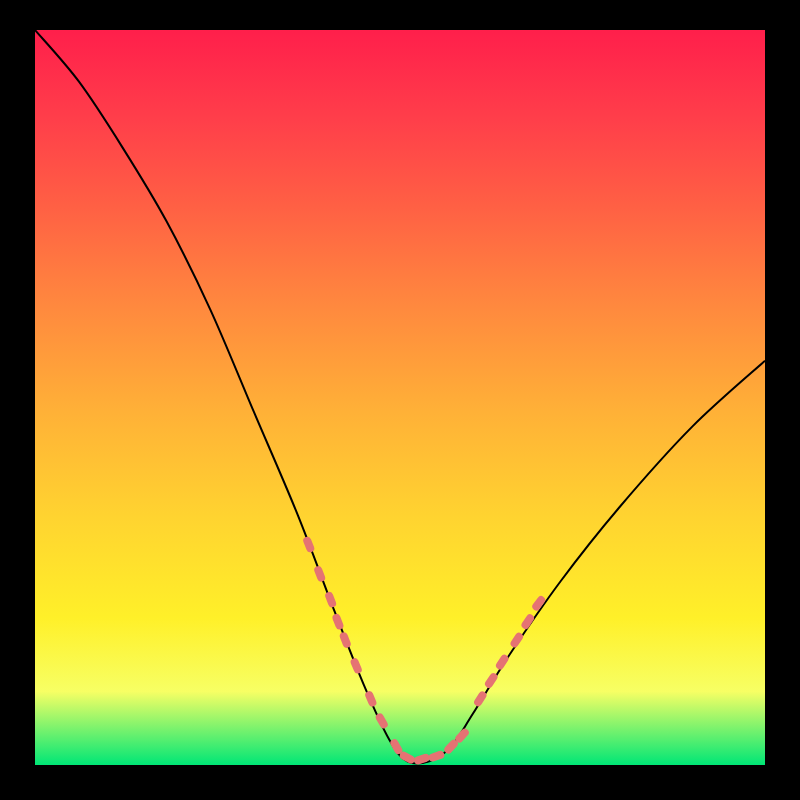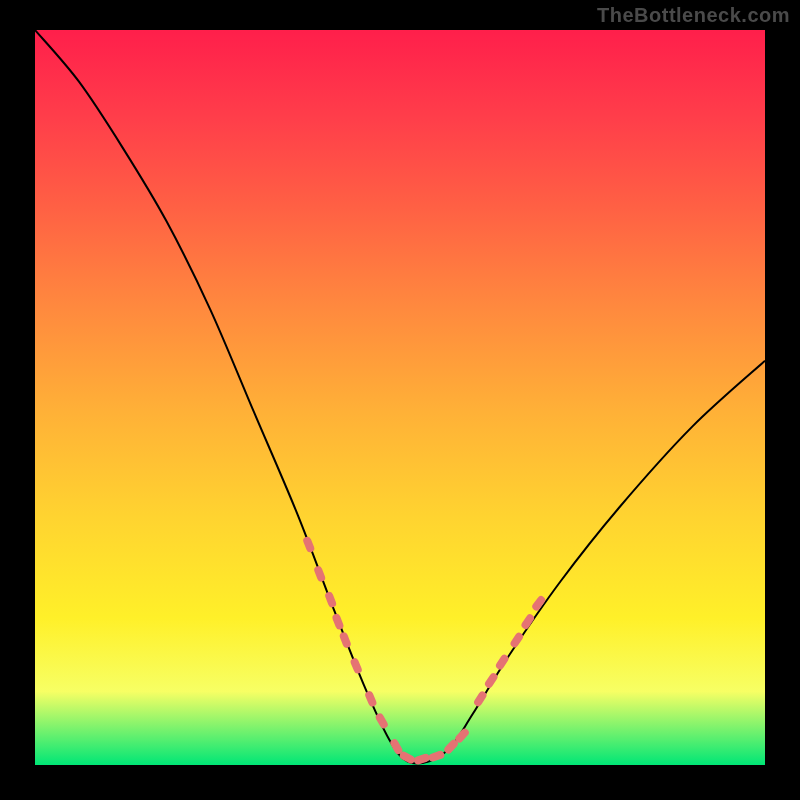--- a/index.html
+++ b/index.html
@@ -50,21 +50,20 @@
     left: 0;
     top: 0;
     width: 730px;
     height: 735px;
   }
 </style>
 </head>
 <body>
 
 <div class="frame">
-  <div class="watermark">TheBottleneck.com</div>
   <div class="plot-area">
     <svg class="curve-svg" viewBox="0 0 730 735" preserveAspectRatio="none">
       <path id="curve-path" fill="none" stroke="#000000" stroke-width="2" vector-effect="non-scaling-stroke" d="M 0 0 C 7.3 8.574999999999989 29.199999999999996 31.849999999999927 43.8 51.44999999999993 C 58.4 71.04999999999994 73 94.325 87.6 117.60000000000002 C 102.19999999999999 140.87500000000003 116.80000000000001 164.15000000000003 131.4 191.10000000000002 C 146 218.05 160.6 247.45000000000002 175.2 279.3 C 189.79999999999998 311.15 204.4 347.9 219 382.2 C 233.6 416.5 249.41666666666669 452.02500000000003 262.8 485.1 C 276.18333333333334 518.1750000000001 288.34999999999997 552.475 299.29999999999995 580.65 C 310.24999999999994 608.8249999999999 319.375 632.7125 328.5 654.15 C 337.625 675.5875 346.75 696.4124999999999 354.05 709.275 C 361.35 722.1375 365.60833333333335 727.6500000000001 372.3 731.325 C 378.9916666666667 735 386.90000000000003 733.7750000000001 394.20000000000005 731.325 C 401.50000000000006 728.875 408.79999999999995 724.5875 416.09999999999997 716.625 C 423.4 708.6625 428.26666666666665 698.8625 438 683.55 C 447.73333333333335 668.2375 459.9 646.8 474.5 624.75 C 489.1 602.7 507.35 575.75 525.6 551.25 C 543.85 526.75 562.1 503.475 584 477.75 C 605.9 452.025 632.6666666666666 421.4 657 396.9 C 681.3333333333334 372.4 717.8333333333334 341.775 730 330.74999999999994 "></path>
       <g id="markers-group">
           <rect x="-8" y="-4" width="16" height="8" rx="4" ry="4" fill="#e57373" transform="translate(273.75,514.5) rotate(67.9699751802931)"></rect>
           <rect x="-8" y="-4" width="16" height="8" rx="4" ry="4" fill="#e57373" transform="translate(284.7,543.9) rotate(68.7617623454356)"></rect>
           <rect x="-8" y="-4" width="16" height="8" rx="4" ry="4" fill="#e57373" transform="translate(295.65000000000003,569.625) rotate(68.7617623454356)"></rect>
           <rect x="-8" y="-4" width="16" height="8" rx="4" ry="4" fill="#e57373" transform="translate(302.95,591.675) rotate(68.7617623454356)"></rect>
           <rect x="-8" y="-4" width="16" height="8" rx="4" ry="4" fill="#e57373" transform="translate(310.25,610.05) rotate(68.7617623454356)"></rect>
           <rect x="-8" y="-4" width="16" height="8" rx="4" ry="4" fill="#e57373" transform="translate(321.2,635.775) rotate(66.94268093539374)"></rect>

